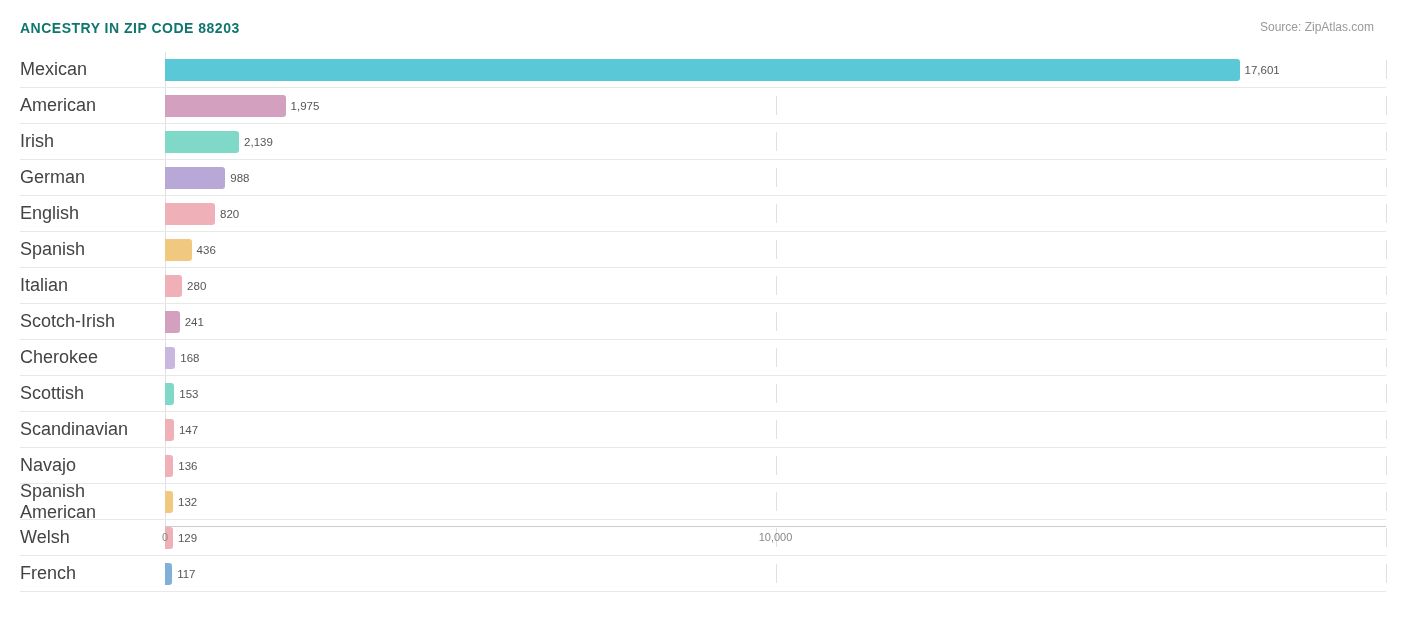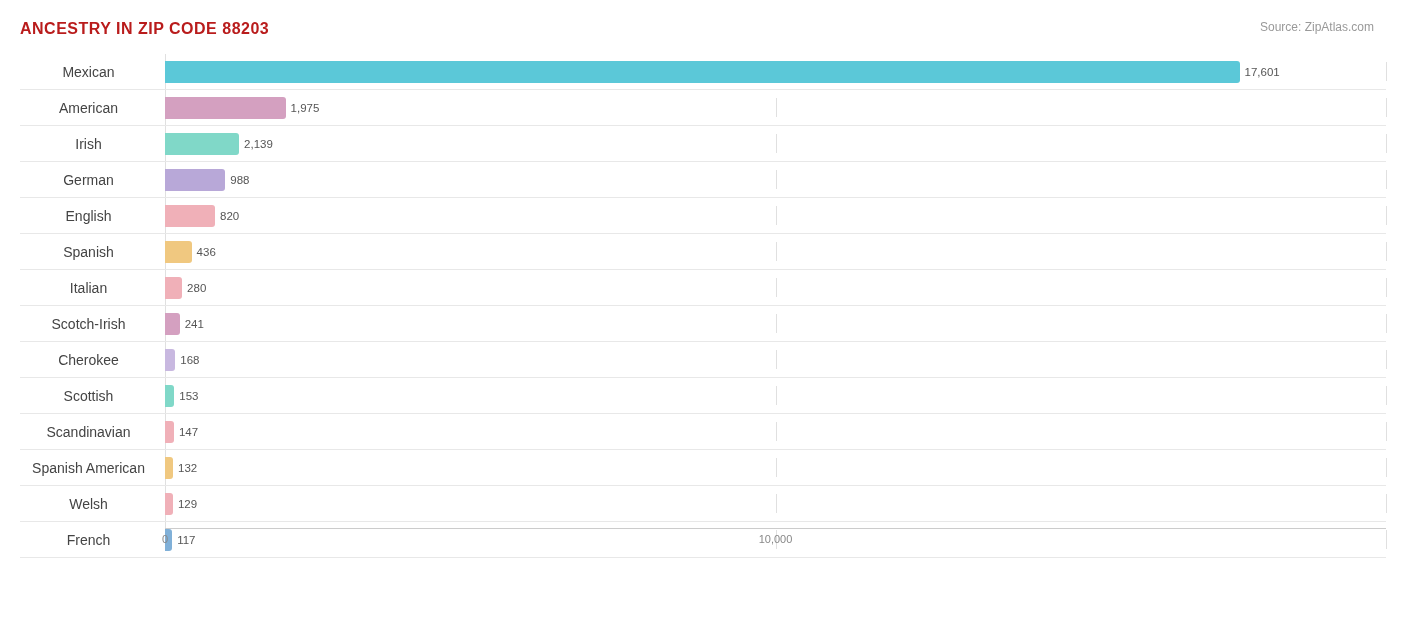--- a/index.html
+++ b/index.html
@@ -10,23 +10,23 @@
       height: 644px;
       overflow: hidden;
     }
     .chart-container {
       padding: 20px 20px 40px 20px;
       width: 1406px;
       height: 644px;
       position: relative;
     }
     .chart-title {
-      font-size: 16px;
+      font-size: 14px;
       font-weight: 600;
-      color: #b91c1c;
+      color: #0f766e;
       margin-bottom: 16px;
       letter-spacing: 0.5px;
     }
     .source-label {
       position: absolute;
       top: 20px;
       right: 32px;
       font-size: 12px;
       color: #999;
     }
@@ -44,23 +44,23 @@
     }
     .bar-row {
       display: flex;
       align-items: center;
       height: 36px;
       border-bottom: 1px solid #e8e8e8;
     }
     .bar-label {
       width: 145px;
       min-width: 145px;
-      font-size: 14px;
+      font-size: 18px;
       color: #444;
-      text-align: center;
+      text-align: left;
       padding-right: 8px;
     }
     .bar-track {
       flex: 1;
       height: 19px;
       position: relative;
       display: flex;
       align-items: center;
     }
     .bar-fill {
@@ -215,20 +215,30 @@
           </div>
         </div>
         <div class="bar-row">
           <div class="bar-label">Scandinavian</div>
           <div class="bar-track">
             <div style="position: absolute; left: 0%; top: 0px; bottom: 0px; width: 1px; background: rgb(187, 187, 187);"></div>
             <div style="position: absolute; left: 50%; top: 0px; bottom: 0px; width: 1px; background: rgb(224, 224, 224);"></div>
             <div style="position: absolute; left: 100%; top: 0px; bottom: 0px; width: 1px; background: rgb(224, 224, 224);"></div>
             <div class="bar-fill" style="width: 0.735%; background: rgb(240, 176, 184);"></div>
             <span class="bar-value">147</span>
+          </div>
+        </div>
+        <div class="bar-row">
+          <div class="bar-label">Navajo</div>
+          <div class="bar-track">
+            <div style="position: absolute; left: 0%; top: 0px; bottom: 0px; width: 1px; background: rgb(187, 187, 187);"></div>
+            <div style="position: absolute; left: 50%; top: 0px; bottom: 0px; width: 1px; background: rgb(224, 224, 224);"></div>
+            <div style="position: absolute; left: 100%; top: 0px; bottom: 0px; width: 1px; background: rgb(224, 224, 224);"></div>
+            <div class="bar-fill" style="width: 0.68%; background: rgb(240, 176, 184);"></div>
+            <span class="bar-value">136</span>
           </div>
         </div>
         <div class="bar-row">
           <div class="bar-label">Spanish American</div>
           <div class="bar-track">
             <div style="position: absolute; left: 0%; top: 0px; bottom: 0px; width: 1px; background: rgb(187, 187, 187);"></div>
             <div style="position: absolute; left: 50%; top: 0px; bottom: 0px; width: 1px; background: rgb(224, 224, 224);"></div>
             <div style="position: absolute; left: 100%; top: 0px; bottom: 0px; width: 1px; background: rgb(224, 224, 224);"></div>
             <div class="bar-fill" style="width: 0.66%; background: rgb(240, 200, 128);"></div>
             <span class="bar-value">132</span>

